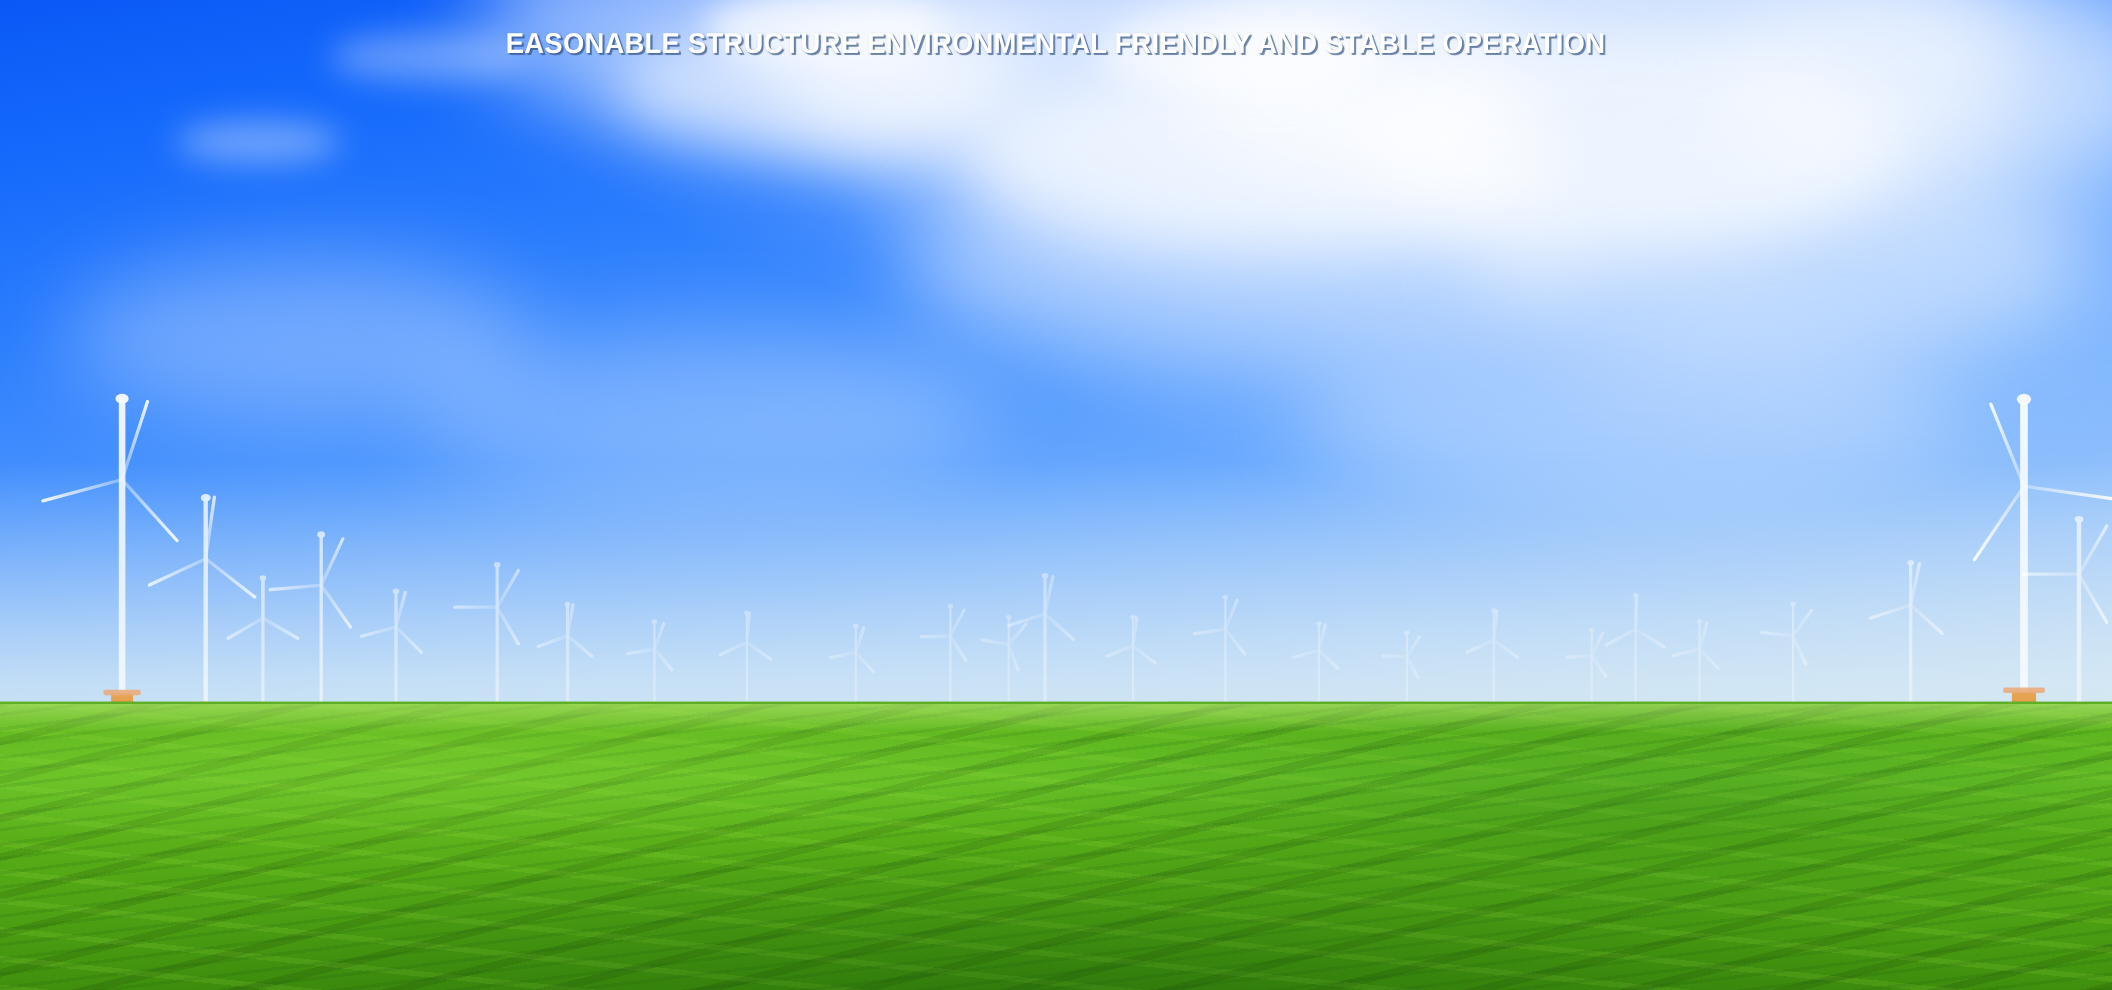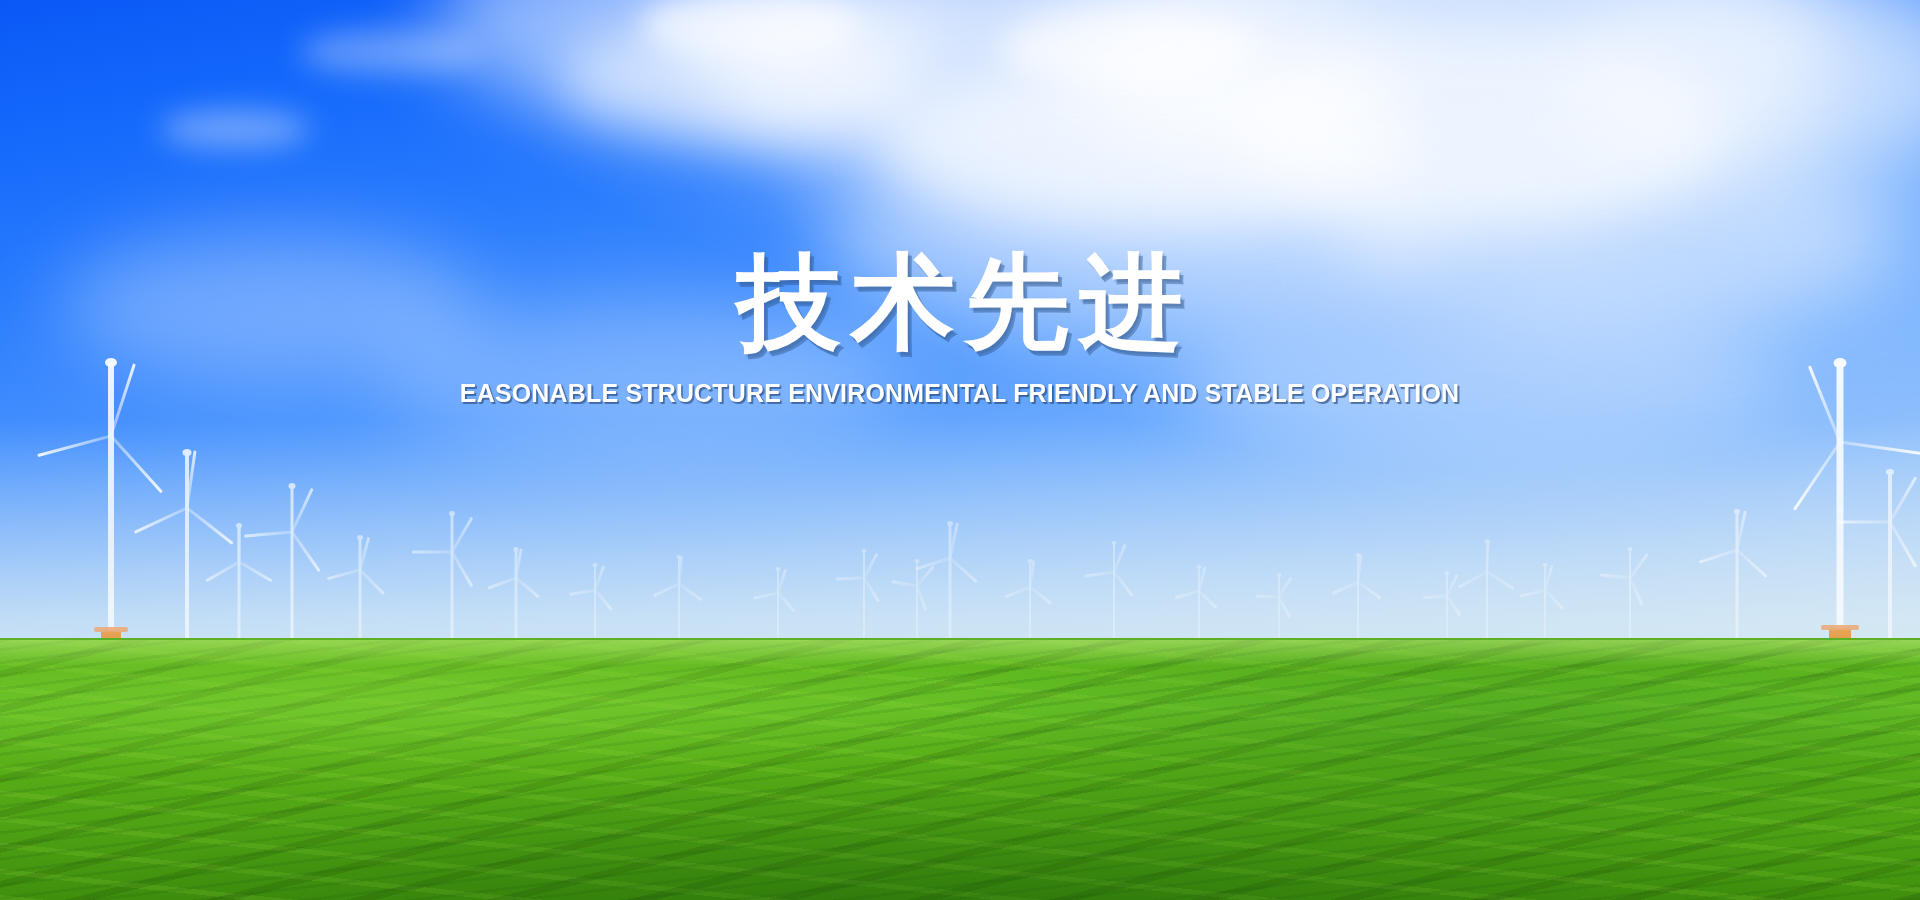--- a/index.html
+++ b/index.html
@@ -337,17 +337,16 @@
       <div class="blade" style="height:32px; transform:translateX(-50%) rotate(122deg);"></div>
       <div class="blade" style="height:32px; transform:translateX(-50%) rotate(242deg);"></div>
     </div>
   </div>
 
   <div class="ground">
     <div class="horizon-glow"></div>
   </div>
 
   <div class="copy">
-    <div class="title">技术先进</div>
     <div class="eng">EASONABLE STRUCTURE ENVIRONMENTAL FRIENDLY AND STABLE OPERATION</div>
   </div>
 
 </div>
 
 </body></html>

